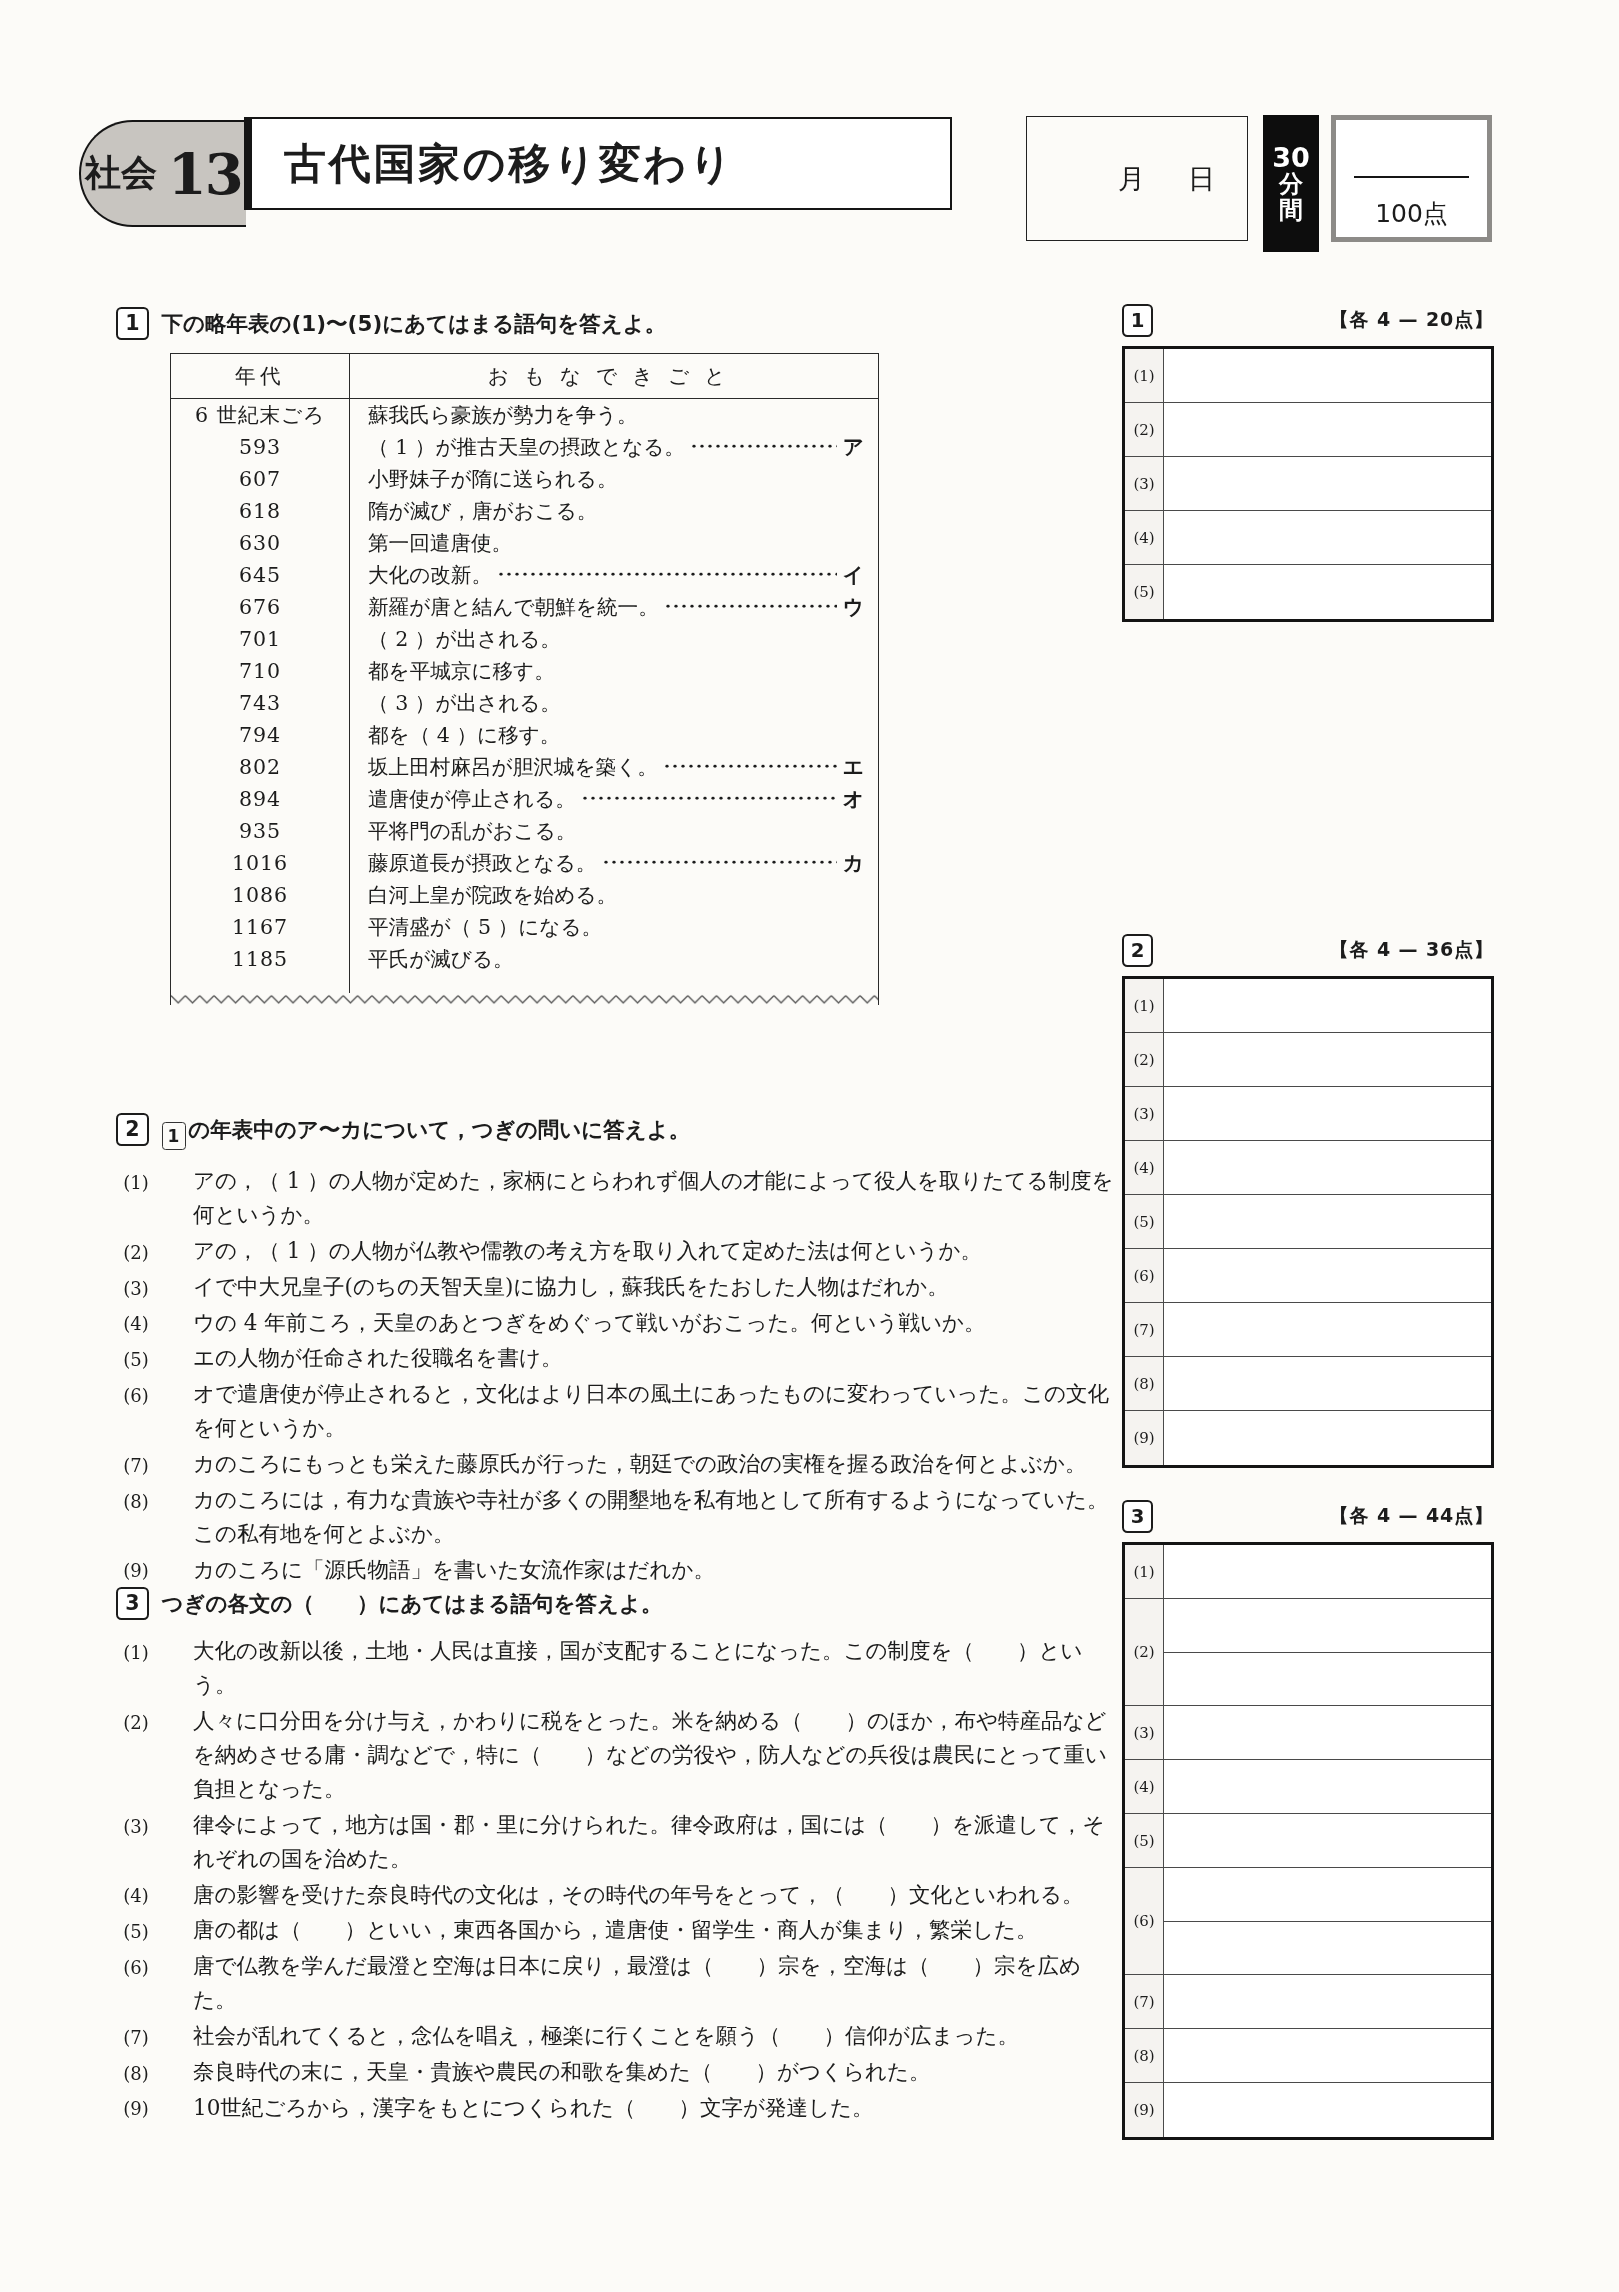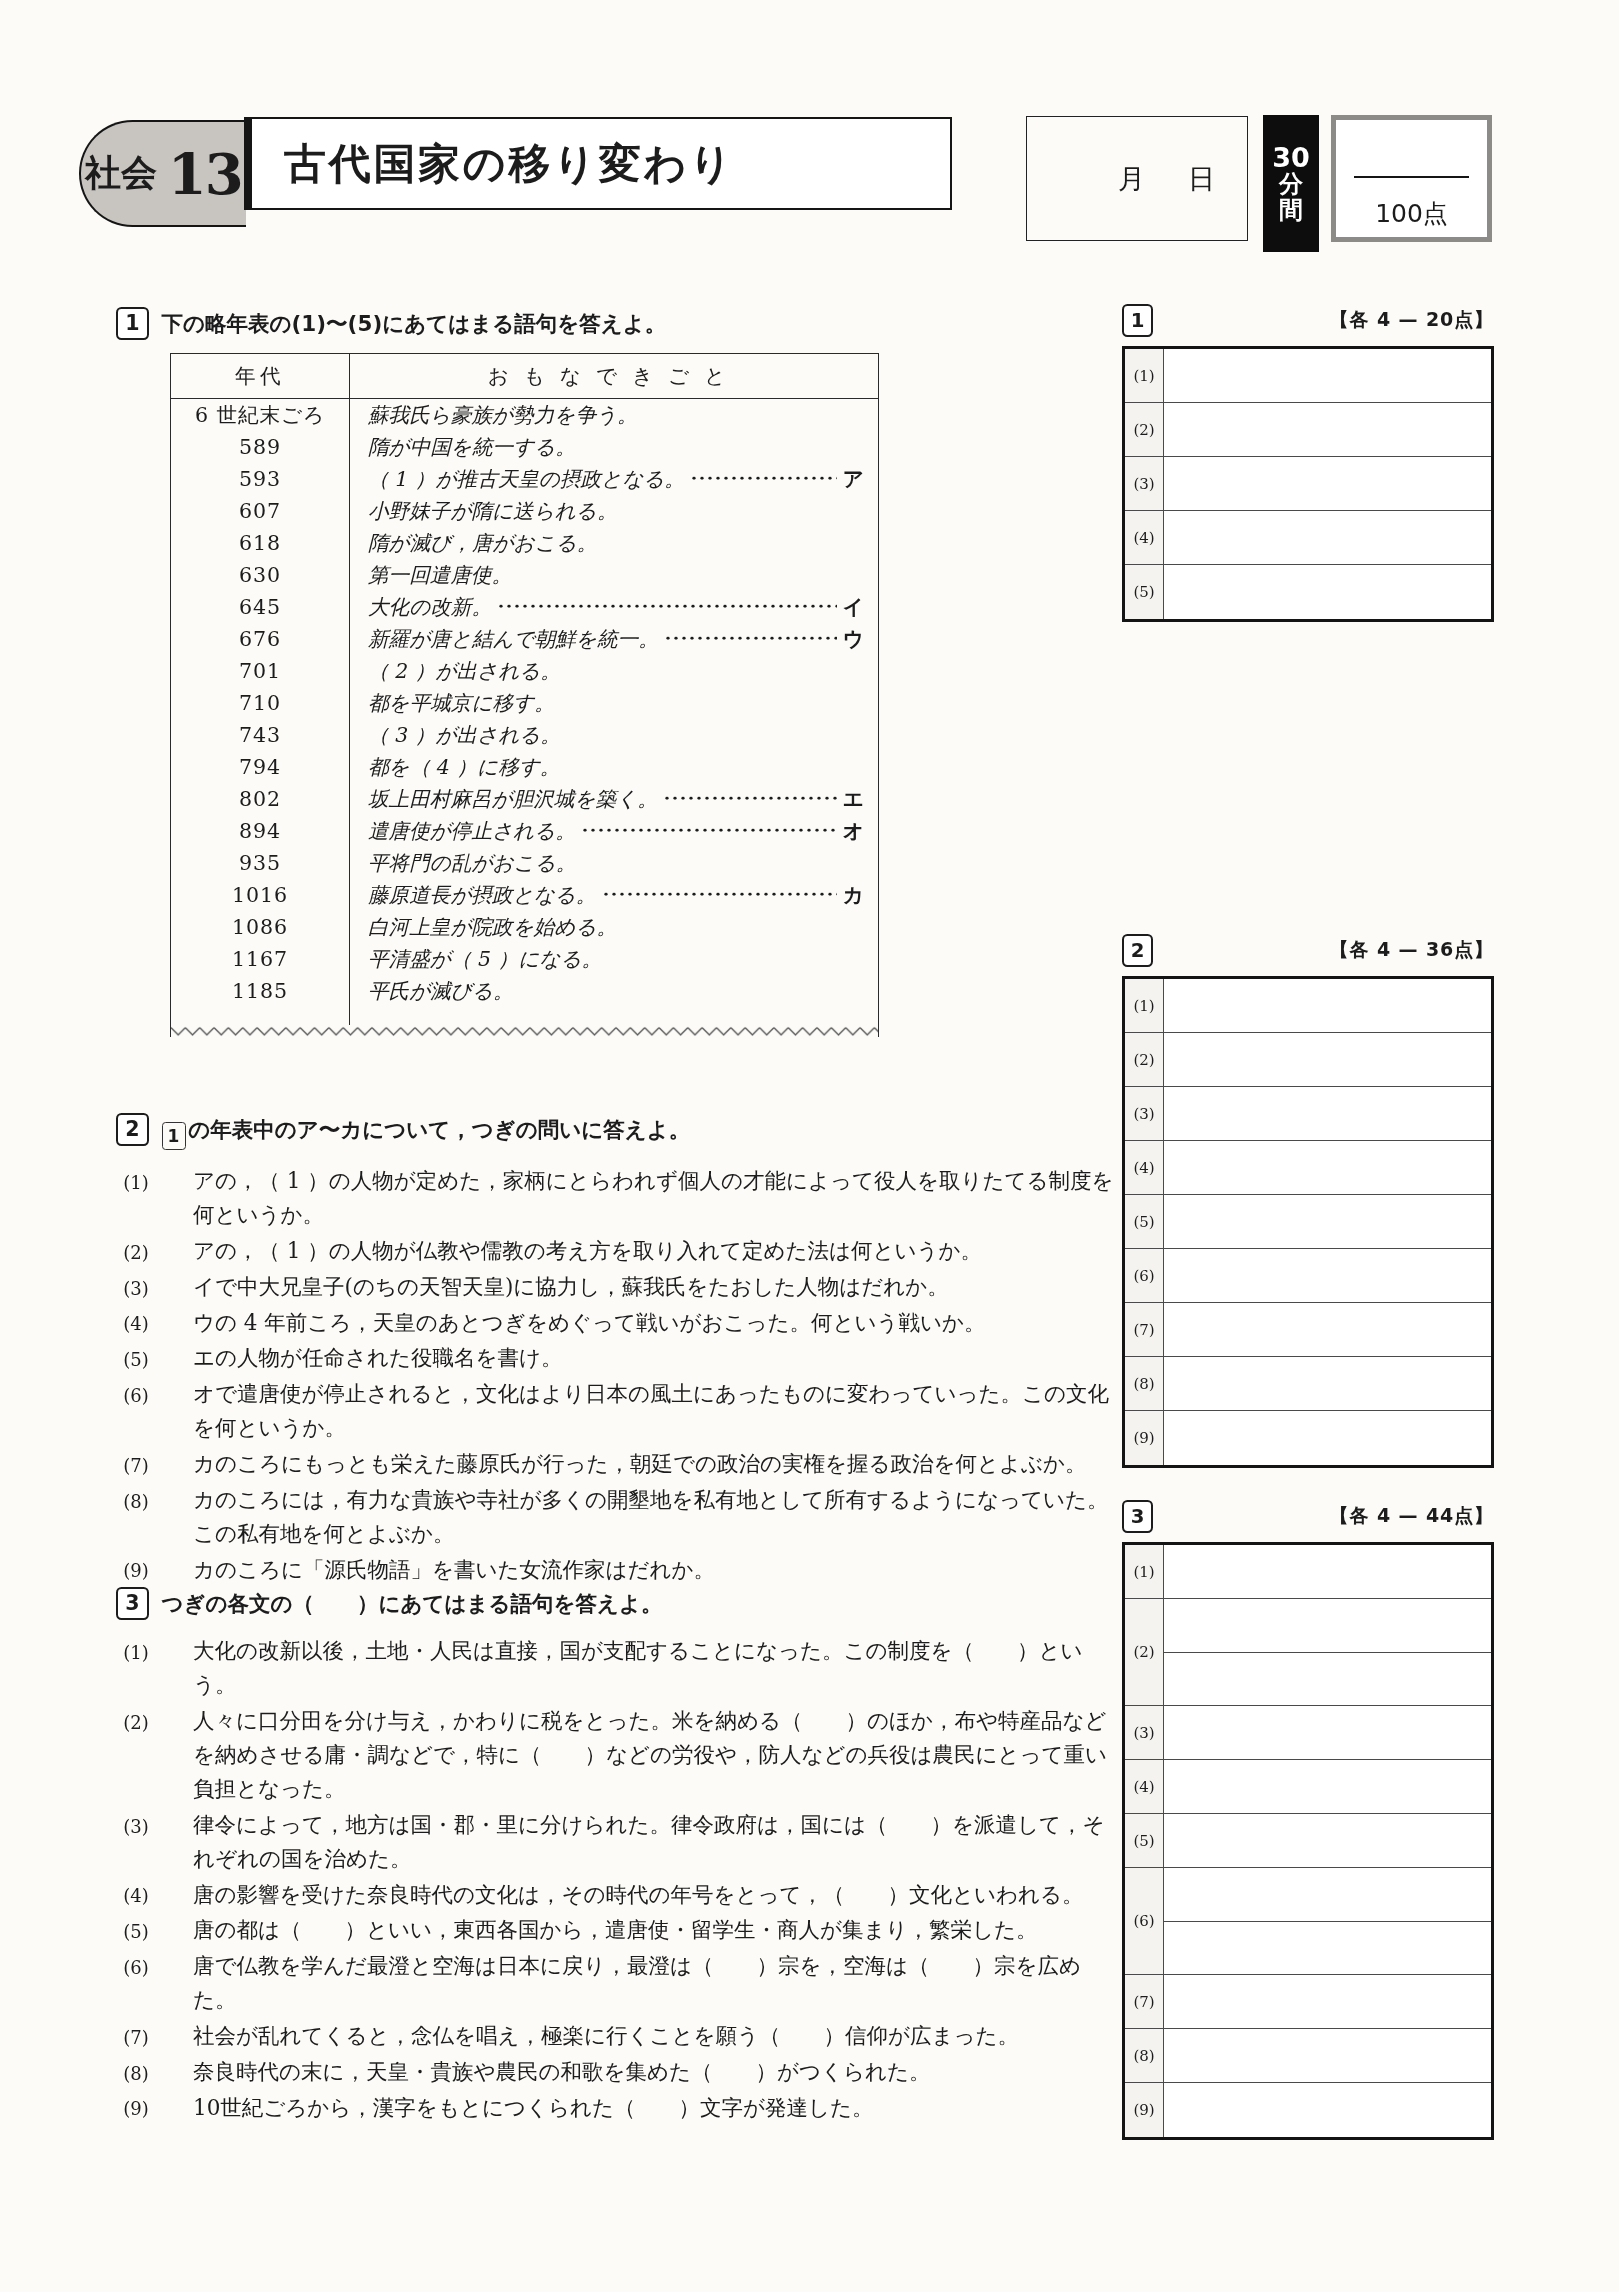--- a/index.html
+++ b/index.html
@@ -45,21 +45,21 @@
   .tl-wrap { margin:12.5px 0 0 54px; width:709px; }
   .tl { border:1.8px solid #2a2a2a; border-bottom:none; background:#fcfbf8; }
   .tl-head { display:flex; height:45px; border-bottom:1.8px solid #2a2a2a; align-items:stretch; font-size:20.6px; }
   .tl-col-year { width:179px; flex:none; border-right:1.8px solid #2a2a2a;
     display:flex; align-items:center; justify-content:center; letter-spacing:4.5px; }
   .tl-col-event { flex:1; display:flex; align-items:center; justify-content:center; letter-spacing:15px; }
   .tl-row { display:flex; height:32px; font-size:20.6px; }
   .tl-year { width:179px; flex:none; border-right:1.8px solid #2a2a2a;
     display:flex; align-items:center; justify-content:center; letter-spacing:0.9px; }
   .tl-event { flex:1; display:flex; align-items:center; padding:0 14.3px 0 18px; min-width:0; }
-  .tl-event .txt { white-space:nowrap;font-style:italic; }
+  .tl-event .txt { white-space:nowrap; }
   .leader { flex:1; margin:0 5.4px; height:6.3px; align-self:center; min-width:27px;
     background-image:radial-gradient(circle,#1c1c1c 1.5px,transparent 1.8px);
     background-size:8px 6.3px; background-position:left center; background-repeat:repeat-x; }
   .ref { flex:none; font-family:"DejaVu Sans","Liberation Sans",sans-serif; font-weight:bold; font-size:20.6px; }
   .tl-spacer { display:flex; height:18px; }
   .tl-spacer .stub { width:179px; border-right:1.8px solid #2a2a2a; }
   .zigzag { display:block; width:100%; height:12.5px; }
 
   
   .qlist { margin-top:14.3px; }
@@ -123,27 +123,20 @@
         </div>
         <div>
   <div class="tl-row">
     <div class="tl-year">6 世紀末ごろ</div>
     <div class="tl-event">
       <span class="txt">蘇我氏ら豪族が勢力を争う。</span>
 
     </div>
   </div>
 
-  <div class="tl-row">
-    <div class="tl-year">589</div>
-    <div class="tl-event">
-      <span class="txt">隋が中国を統一する。</span>
-
-    </div>
-  </div>
 
   <div class="tl-row">
     <div class="tl-year">593</div>
     <div class="tl-event">
       <span class="txt">（ 1 ）が推古天皇の摂政となる。</span>
       <span class="leader"></span>
       <span class="ref">ア</span>
     </div>
   </div>
 

